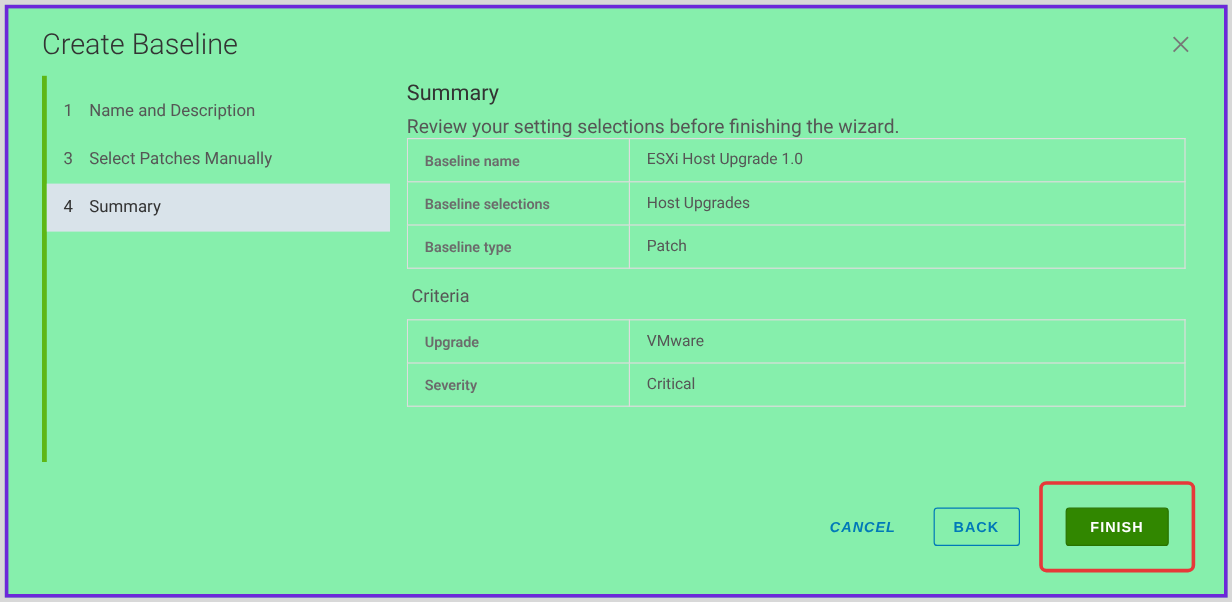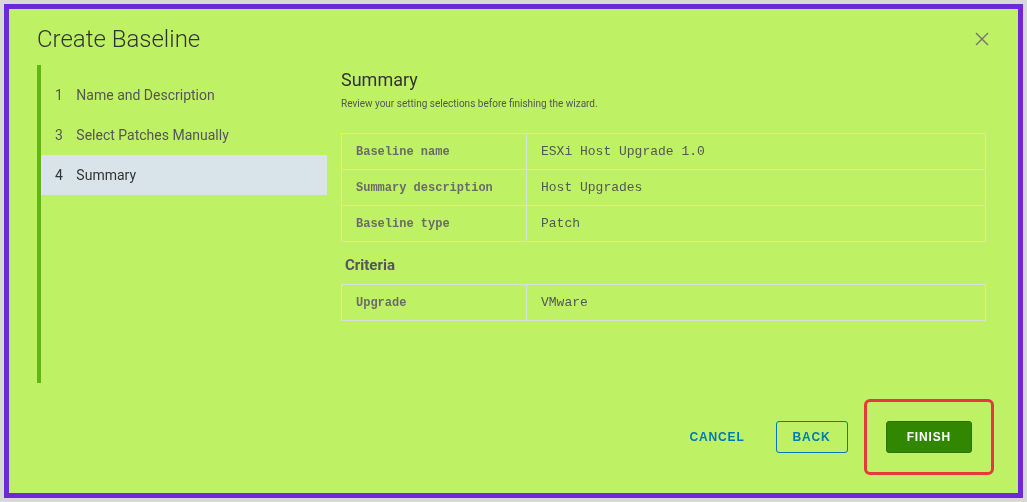--- a/index.html
+++ b/index.html
@@ -9,22 +9,22 @@
       display: flex;
       align-items: center;
       justify-content: center;
       height: 502px;
       width: 1027px;
       overflow: hidden;
     }
     .modal {
       width: 1019px;
       height: 494px;
-      background: #bef264;
-      border: 5px solid #6d28d9;
+      background: #86efac;
+      border: 3px solid #6d28d9;
       display: flex;
       flex-direction: column;
       position: relative;
     }
     .modal-header {
       display: flex;
       align-items: center;
       justify-content: space-between;
       padding: 16px 28px 12px 28px;
     }
@@ -84,68 +84,65 @@
       height: 16px;
       display: block;
     }
     .section-title {
       font-size: 18px;
       font-weight: 400;
       color: #333;
       margin-bottom: 8px;
     }
     .section-sub {
-      font-size: 10px;
-      color: #565656;
-      margin-bottom: 24px;
+      font-size: 16px;
+      color: #565656;
     }
     .tbl {
       width: 100%;
       border: 1px solid #dddddd;
       border-collapse: collapse;
       margin-bottom: 14px;
     }
     .tbl td {
       border: 1px solid #dddddd;
       padding: 10px 14px;
       font-size: 13px;
       color: #565656;
       vertical-align: middle;
-      font-family: Liberation Mono, monospace;
     }
     .tbl td.label {
       width: 185px;
       font-weight: 600;
       color: #6b6b6b;
       font-size: 12px;
     }
     .criteria-title {
       font-size: 15px;
       color: #565656;
       margin: 4px 0 10px 4px;
-      font-weight: bold;
     }
     .modal-footer {
       padding: 16px 24px 18px 24px;
       display: flex;
       justify-content: flex-end;
       align-items: center;
       gap: 16px;
     }
     .btn {
       font-size: 12px;
       font-weight: 600;
       letter-spacing: 0.07em;
       padding: 8px 14px;
       border-radius: 3px;
       cursor: pointer;
       border: 1px solid transparent;
       background: transparent;
     }
-    .btn.text { color: #0079b8; }
+    .btn.text { color: #0079b8; font-style: italic; }
     .btn.outline { color: #0079b8; border: 1px solid #0079b8; padding: 8px 16px; }
     .btn.primary {
       background: #318700;
       color: #fff;
       border: 1px solid #2a7300;
       padding: 8px 20px;
     }
     .finish-wrap {
       border: 3px solid #e63939;
       border-radius: 6px;
@@ -188,37 +185,41 @@
         <div class="section-title">Summary</div>
         <div class="section-sub">Review your setting selections before finishing the wizard.</div>
 
         <table class="tbl">
           <tbody>
               <tr>
             <td class="label">Baseline name</td>
             <td>ESXi Host Upgrade 1.0</td>
           </tr>
           <tr>
-            <td class="label">Summary description</td>
+            <td class="label">Baseline selections</td>
             <td>Host Upgrades</td>
           </tr>
           <tr>
             <td class="label">Baseline type</td>
             <td>Patch</td>
           </tr>
         </tbody>
           </table>
 
         <div class="criteria-title">Criteria</div>
 
         <table class="tbl">
           <tbody>
               <tr>
             <td class="label">Upgrade</td>
             <td>VMware</td>
+          </tr>
+          <tr>
+            <td class="label">Severity</td>
+            <td>Critical</td>
           </tr>
         </tbody>
           </table>
         <div class="spacer"></div>
       </div>
     </div>
   </div>
 
   <div class="modal-footer">
     <button class="btn text">CANCEL</button>

